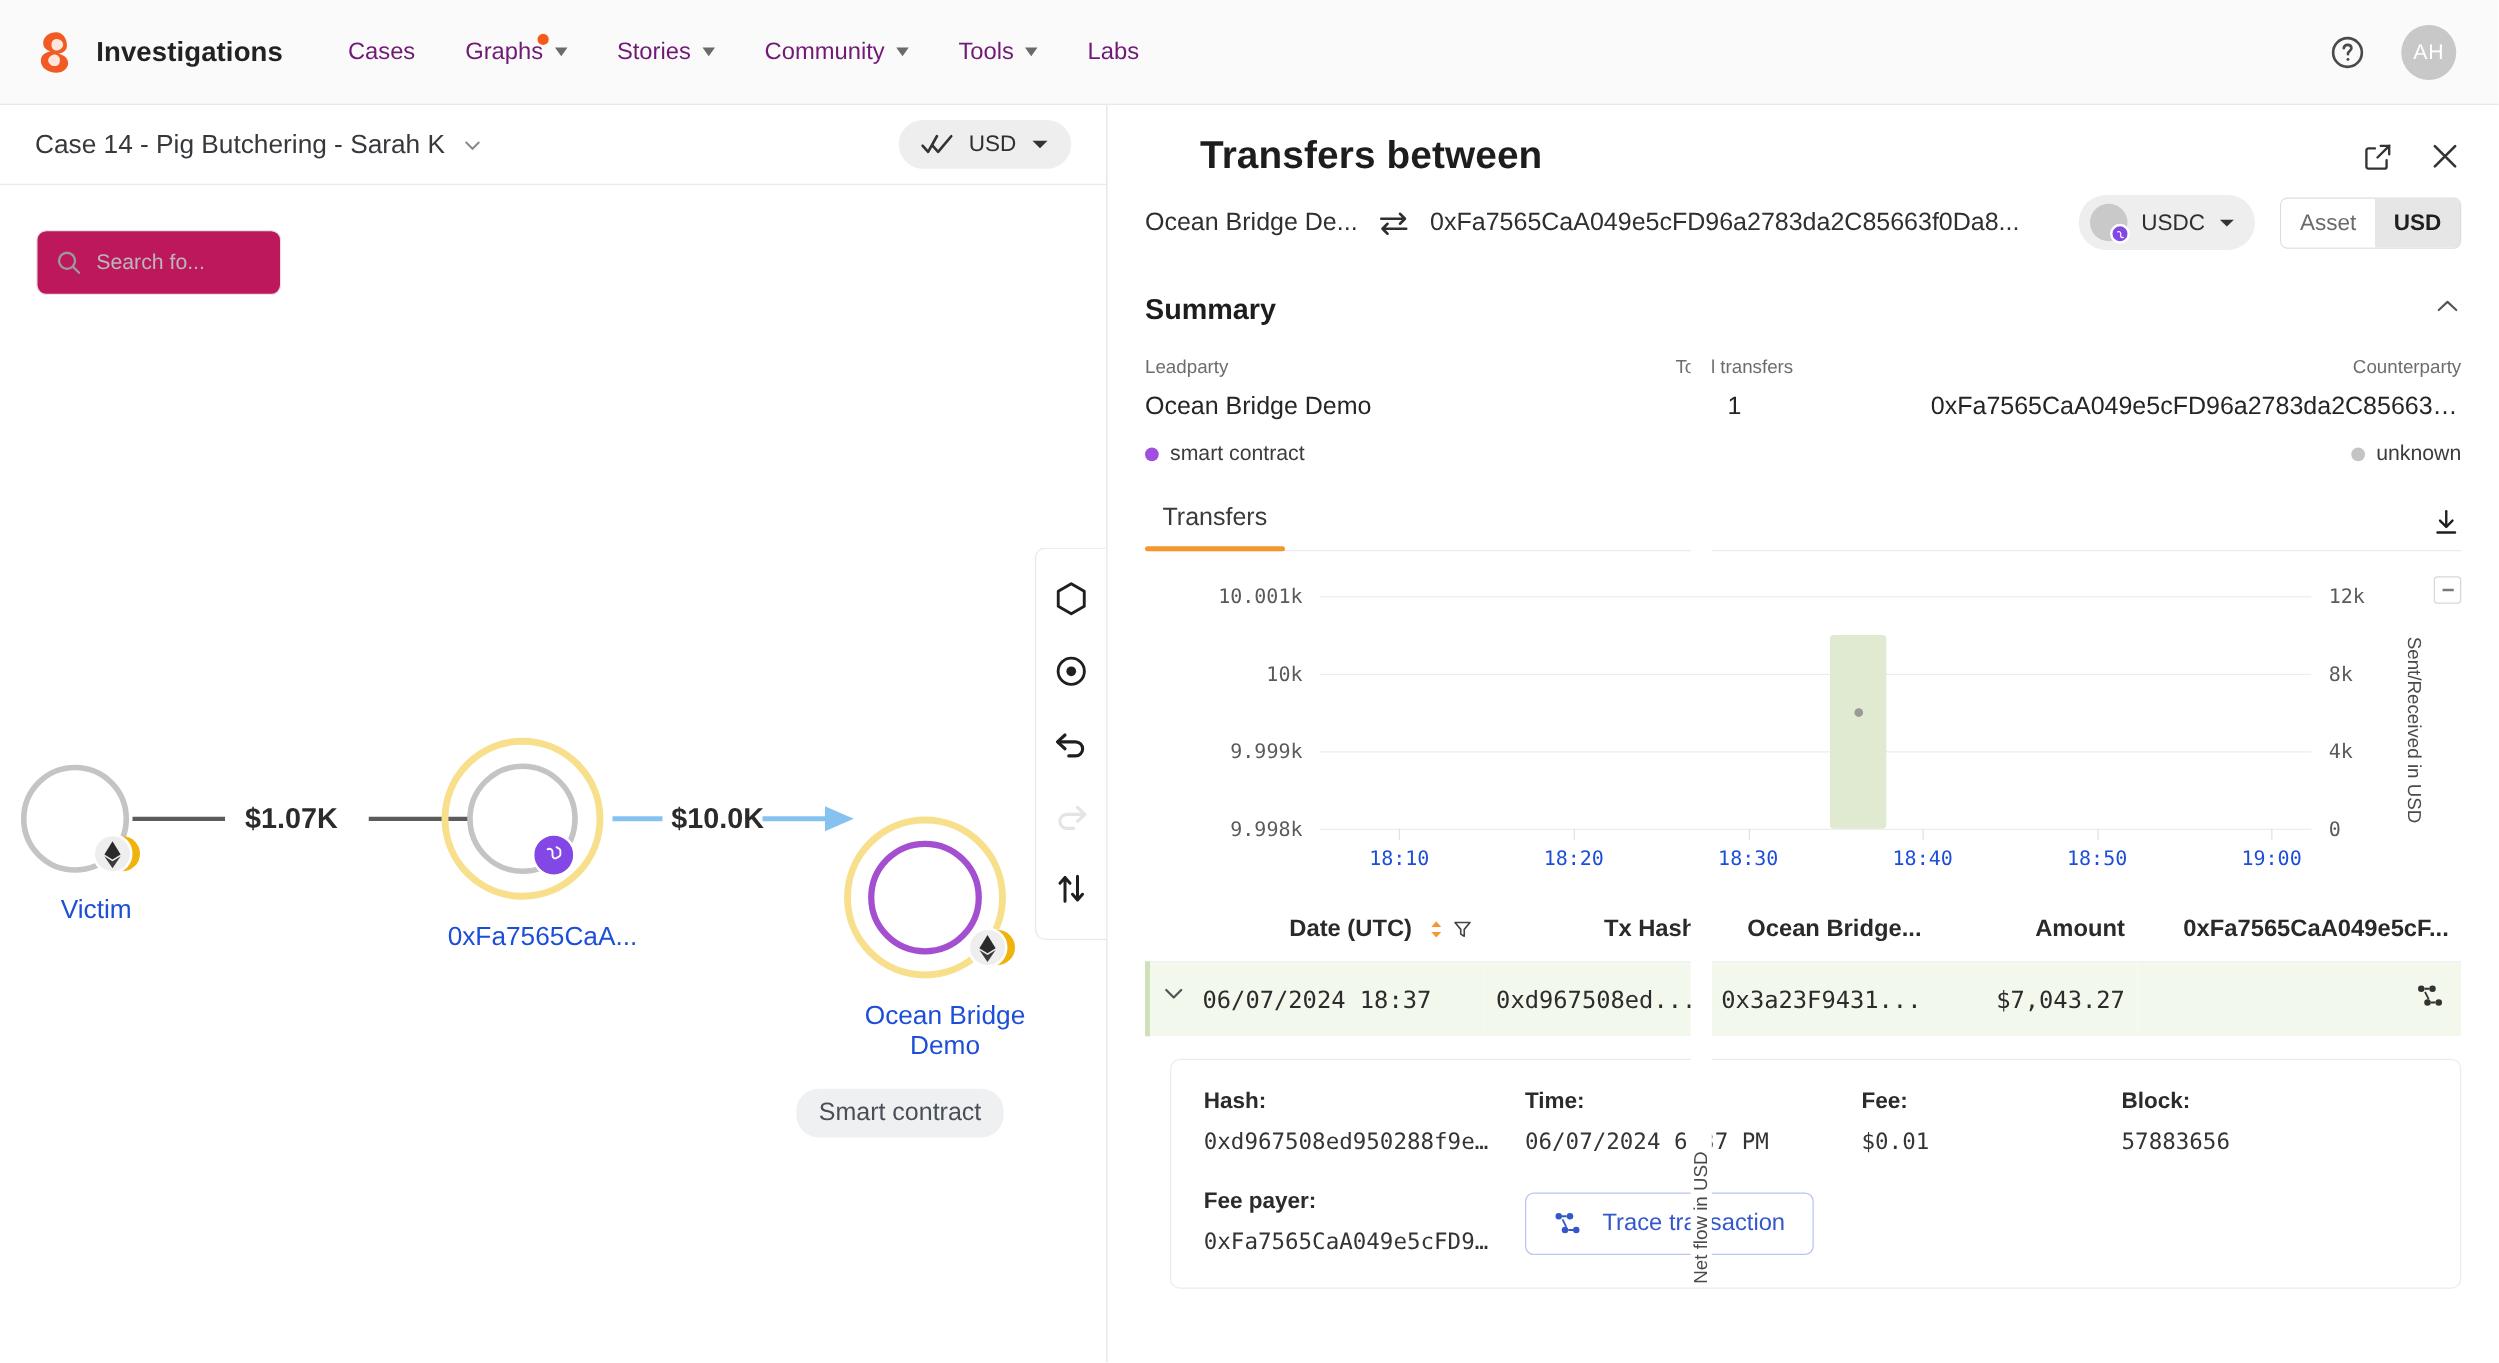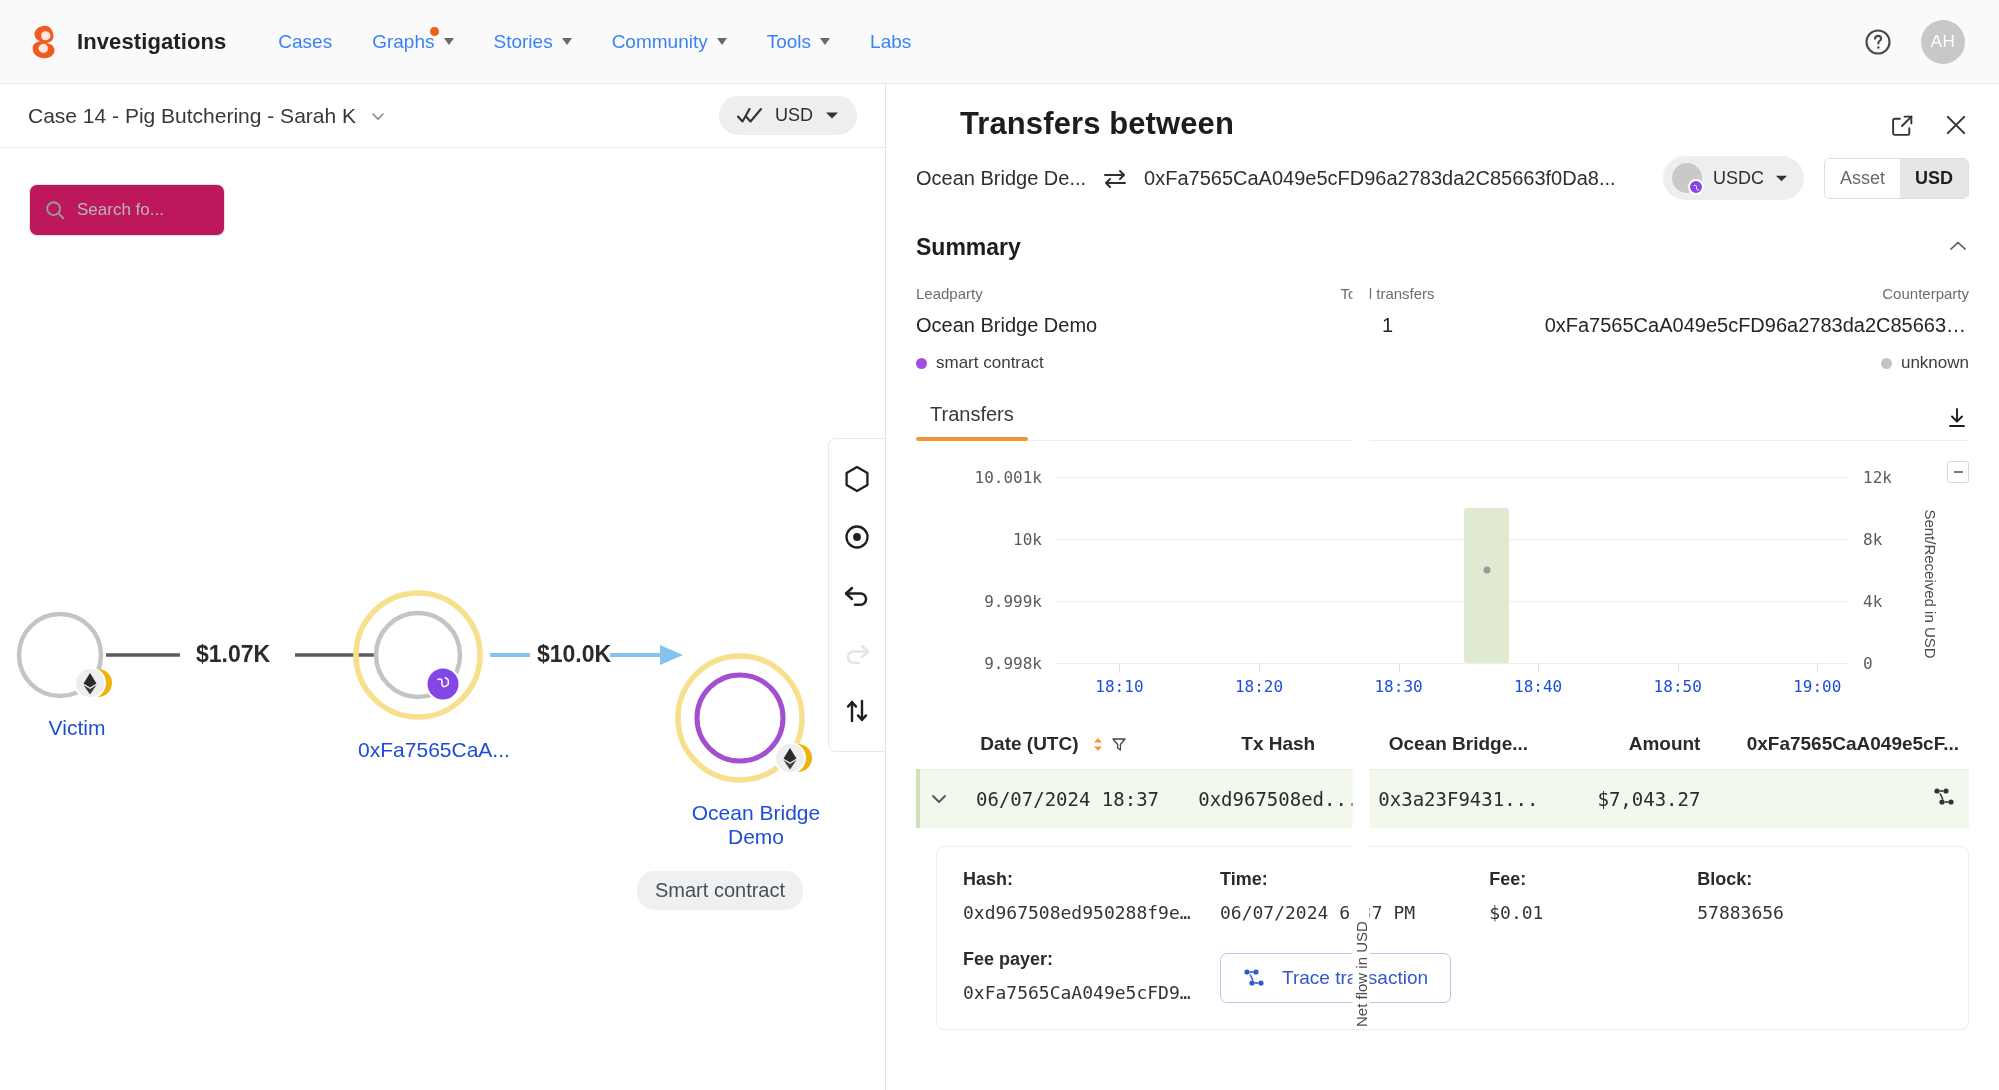--- a/index.html
+++ b/index.html
@@ -21,21 +21,21 @@
     padding: 0 26px 0 26px;
   }
   .brand { display: flex; align-items: center; gap: 13px; margin-right: 36px; }
   .brand-logo { width: 38px; height: 38px; display:block; }
   .brand-name { font-size: 22px; font-weight: 700; color: #222; letter-spacing: .1px; }
   .navitems { display: flex; align-items: center; gap: 8px; }
   .navitem {
     position: relative;
     display: flex; align-items: center; gap: 9px;
     padding: 10px 16px; border-radius: 6px;
-    font-size: 19px; color: #3b82f6; cursor: pointer; white-space: nowrap;
+    font-size: 19px; color: #701a75; cursor: pointer; white-space: nowrap;
   }
   .caret { width:0;height:0;border-left:5.5px solid transparent;border-right:5.5px solid transparent;border-top:7px solid #6a6a6a; display:inline-block; }
   .nav-dot { position:absolute; width:9px;height:9px;border-radius:50%; background:#f25c19; top:6px; right:31px; }
   .nav-right { margin-left:auto; display:flex; align-items:center; gap: 28px; padding-right: 8px;}
   .help-icon { width: 30px; height:30px; cursor:pointer; }
   .avatar {
     width: 44px; height: 44px; border-radius: 50%;
     background: #c8c8c8; color: #fff;
     display: flex; align-items:center; justify-content:center;
     font-size: 17px; letter-spacing: .5px; cursor: pointer;
@@ -150,32 +150,32 @@
   .ytick.r { right:auto; left: calc(100% + 14px); }
   .xtick { position:absolute; top: calc(100% + 14px); font-size: 16px; color:#1d4ed8; transform: translateX(-50%); white-space:nowrap;
       font-family: "DejaVu Sans Mono", monospace; }
   .xtickmark { position:absolute; top: 100%; width:1px; height: 9px; background:#e2e2e2; }
   .bar { position:absolute; background:#dfead0; border-radius: 3px; }
   .bar-dot { position:absolute; width:7px;height:7px;border-radius:50%;background:#9a9a9a; transform: translate(-50%,-50%); }
 
   
   table.tx { width:100%; border-collapse: collapse; margin-top: 10px; }
   table.tx th {
-    font-size: 19px; font-weight: 700; color:#2a2a2a; text-align:center;
+    font-size: 19px; font-weight: 700; color:#2a2a2a; text-align:right;
     padding: 14px 10px; border-bottom: 1px solid #ececec; white-space:nowrap;
   }
   table.tx th.num, table.tx td.num { text-align:right; }
   table.tx td {
     font-size: 19px; color:#2c2c2c; padding: 16px 10px; white-space:nowrap;
     font-family: "DejaVu Sans Mono", monospace;
     overflow:hidden; text-overflow: ellipsis;
   }
   tr.row-sel td { background: #f2f8ec; }
   tr.row-sel td:first-child { border-left: 4px solid #cfe0bb; }
-  .chev-cell { display:flex; align-items:center; gap: 28px; }
+  .chev-cell { display:flex; gap: 14px; }
   .th-icons { display:inline-flex; gap:8px; margin-left: 8px; vertical-align: middle; }
 
   .detail-card {
     margin-top: 18px; border: 1px solid #ececec; border-radius: 8px;
     padding: 22px 26px 26px 26px; background:#fff;margin-left:20px;
   }
   .dc-grid { display:grid; grid-template-columns: 1.05fr 1.1fr 0.85fr 1fr; row-gap: 26px; }
   .dc-lab { font-size: 18px; color:#2b2b2b; font-weight: 700; }
   .dc-val { font-size: 18px; color:#343434; margin-top: 12px; font-family:"DejaVu Sans Mono", monospace;
             overflow:hidden; text-overflow:ellipsis; white-space:nowrap; max-width: 230px;}

